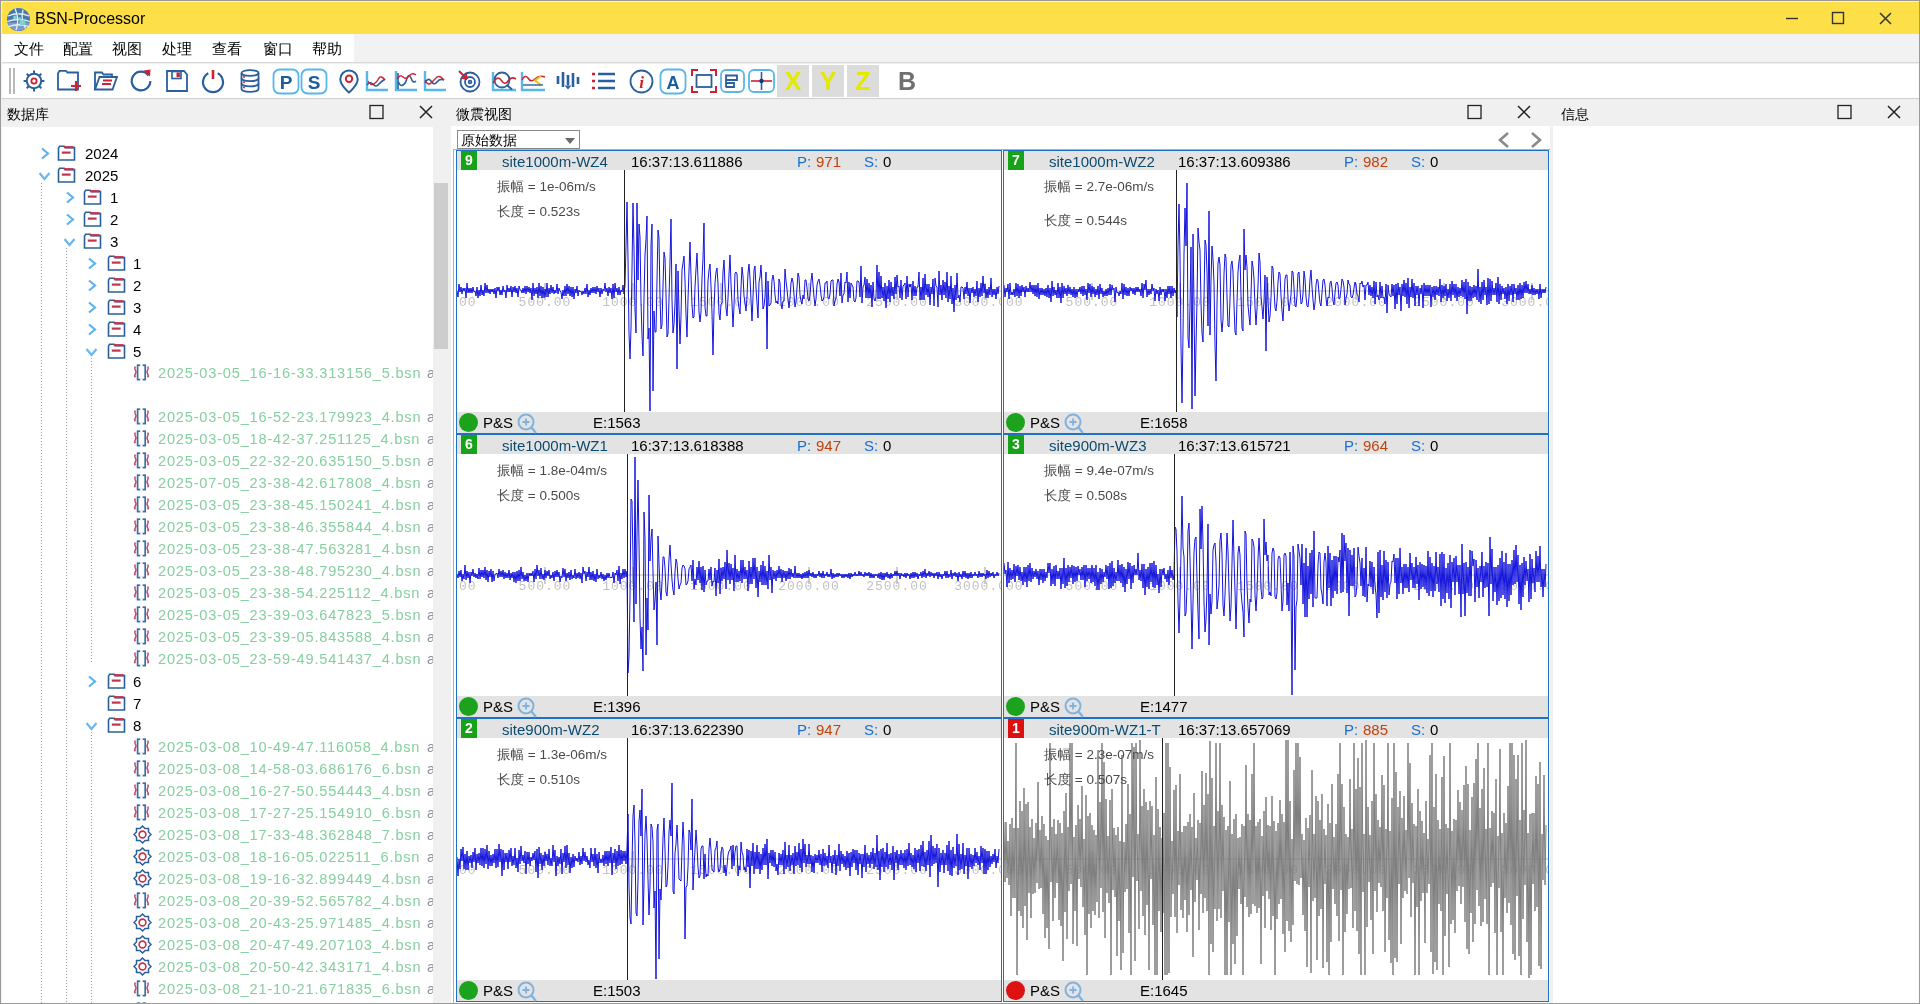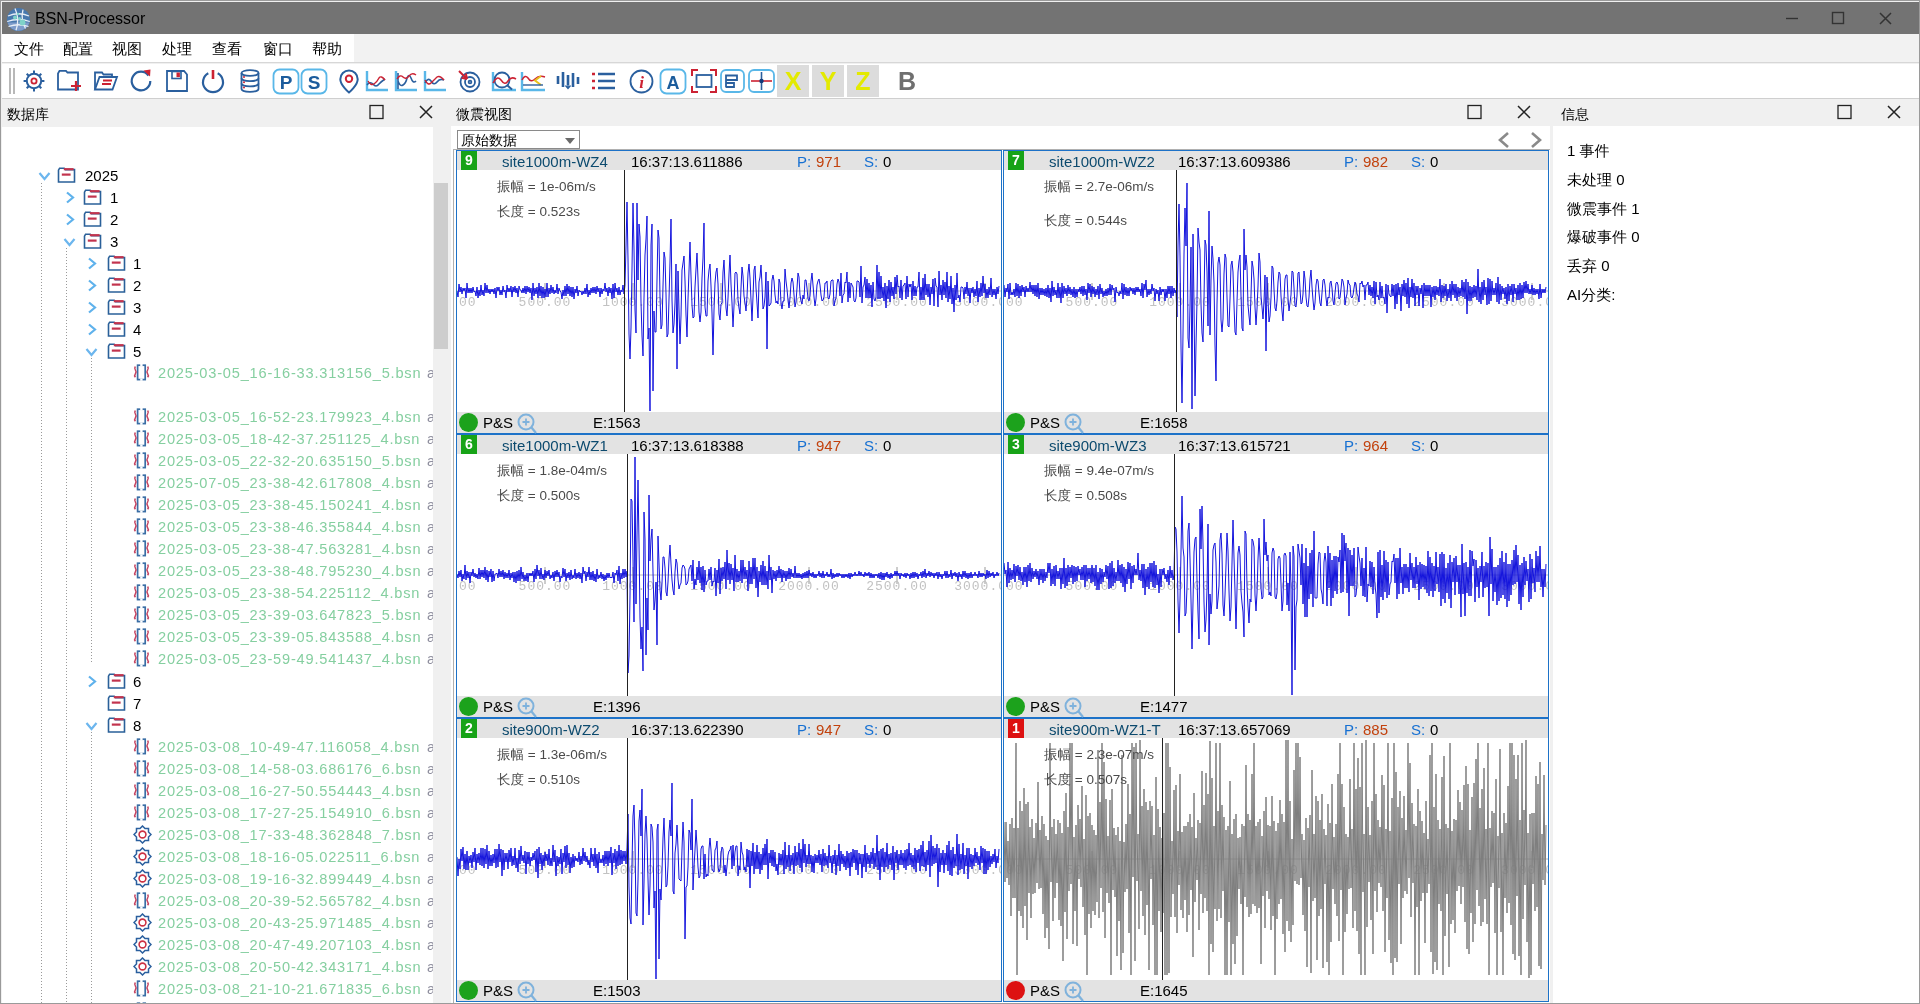--- a/index.html
+++ b/index.html
@@ -1,16 +1,16 @@
 <!DOCTYPE html>
 <html><head><meta charset="utf-8"><style>
 * { margin:0; padding:0; box-sizing:border-box; }
 html,body { width:1920px; height:1004px; overflow:hidden; font-family:"Liberation Sans",sans-serif; }
 body { position:relative; background:#f0f0f0; border:1px solid #9a9a9a; }
-.titlebar { position:absolute; left:1px; top:1px; width:1918px; height:32px; background:#737373; }
+.titlebar { position:absolute; left:1px; top:1px; width:1918px; height:32px; background:#fde047; }
 .title-text { position:absolute; left:33px; top:8px; font-size:16px; color:#000; }
 .winbtns { position:absolute; right:8px; top:0; height:32px; }
 .menubar { position:absolute; left:1px; top:33px; width:1918px; height:29px; background:#f2f2f2; border-bottom:1px solid #d7d7d7; }
 .menuwhite { position:absolute; left:0; top:0; width:352px; height:28px; background:#fff; }
 .mi { position:absolute; top:6px; font-size:15px; color:#000; }
 .toolbar { position:absolute; left:1px; top:63px; width:1918px; height:35px; background:#fff; border-bottom:1px solid #cfcfcf; }
 .tbi { position:absolute; top:4px; height:27px; }
 .grip { position:absolute; left:7px; top:4px; width:6px; height:26px; border-left:2px solid #b8b8b8; border-right:2px solid #b8b8b8; }
 .xyz { position:absolute; top:1px; width:32px; height:32px; background:#dcdcdc; color:#e3ea00; font-size:25px; font-weight:bold; text-align:center; line-height:32px; }
 .bold-b { position:absolute; top:1px; width:30px; height:32px; color:#6f6f6f; font-size:25px; font-weight:bold; text-align:center; line-height:32px; }
@@ -232,20 +232,31 @@
 <svg class="pbtn" style="left:366px;top:5px" width="70" height="16" viewBox="0 0 70 16">
       <rect x="2" y="1.5" width="13" height="13" fill="none" stroke="#222" stroke-width="1.3"></rect>
       <path d="M52 2 L64 14 M64 2 L52 14" stroke="#222" stroke-width="1.5"></path>
     </svg>
 <div class="ltree">
 <div class="guide" style="left:39px;top:56px;height:822px"></div>
 <div class="guide" style="left:64px;top:121px;height:757px"></div>
 <div class="guide" style="left:89px;top:231px;height:305px"></div>
 <div class="guide" style="left:89px;top:605px;height:272px"></div>
 <div style="position:absolute;left:0;top:-126px;width:431px;height:1030px">
+<div class="trow" style="top:141px">
+          <span style="position:absolute;left:36px;top:4px"><svg class="chev" width="13" height="13" viewBox="0 0 13 13">
+              <path d="M4 1.5 L10 6.5 L4 11.5" fill="none" stroke="#5fb2ec" stroke-width="2.2"></path>
+            </svg></span>
+          <span style="position:absolute;left:55px;top:3px"><svg class="fold" width="19" height="17" viewBox="0 0 19 17">
+              <path d="M1.5 3.2 L1.5 15 L17.5 15 L17.5 2.6 L8.5 2.6 L7.2 1.2 L2.6 1.2 Z" fill="#fff" stroke="#2a6099" stroke-width="1.6"></path>
+              <path d="M6.8 2.2 L16.6 2.2" stroke="#c2334d" stroke-width="2.2"></path>
+              <path d="M4.8 7.6 L13.6 7.6" stroke="#c2334d" stroke-width="2.2"></path>
+            </svg></span>
+          <span class="tn" style="left:83px">2024</span>
+        </div>
 <div class="trow" style="top:163px">
           <span style="position:absolute;left:36px;top:4px"><svg class="chev" width="13" height="13" viewBox="0 0 13 13">
               <path d="M1.5 4 L6.5 10 L11.5 4" fill="none" stroke="#6cb6ee" stroke-width="2.2"></path>
             </svg></span>
           <span style="position:absolute;left:55px;top:3px"><svg class="fold" width="19" height="17" viewBox="0 0 19 17">
               <path d="M1.5 3.2 L1.5 15 L17.5 15 L17.5 2.6 L8.5 2.6 L7.2 1.2 L2.6 1.2 Z" fill="#fff" stroke="#2a6099" stroke-width="1.6"></path>
               <path d="M6.8 2.2 L16.6 2.2" stroke="#c2334d" stroke-width="2.2"></path>
               <path d="M4.8 7.6 L13.6 7.6" stroke="#c2334d" stroke-width="2.2"></path>
             </svg></span>
           <span class="tn" style="left:83px">2025</span>
@@ -933,20 +944,12 @@
     </div>
 </div>
 
 <div class="rpanel">
 <div class="rwhite"></div>
 <span class="panel-title" style="left:8px;top:7px">信息</span>
 <svg class="pbtn" style="left:283px;top:5px" width="70" height="16" viewBox="0 0 70 16">
       <rect x="2" y="1.5" width="13" height="13" fill="none" stroke="#222" stroke-width="1.3"></rect>
       <path d="M52 2 L64 14 M64 2 L52 14" stroke="#222" stroke-width="1.5"></path>
     </svg>
-<div class="ia">
-      <div>1 事件</div>
-      <div>未处理 0</div>
-      <div>微震事件 1</div>
-      <div>爆破事件 0</div>
-      <div>丢弃 0</div>
-      <div>AI分类:</div>
-    </div>
 </div>
 </body></html>

